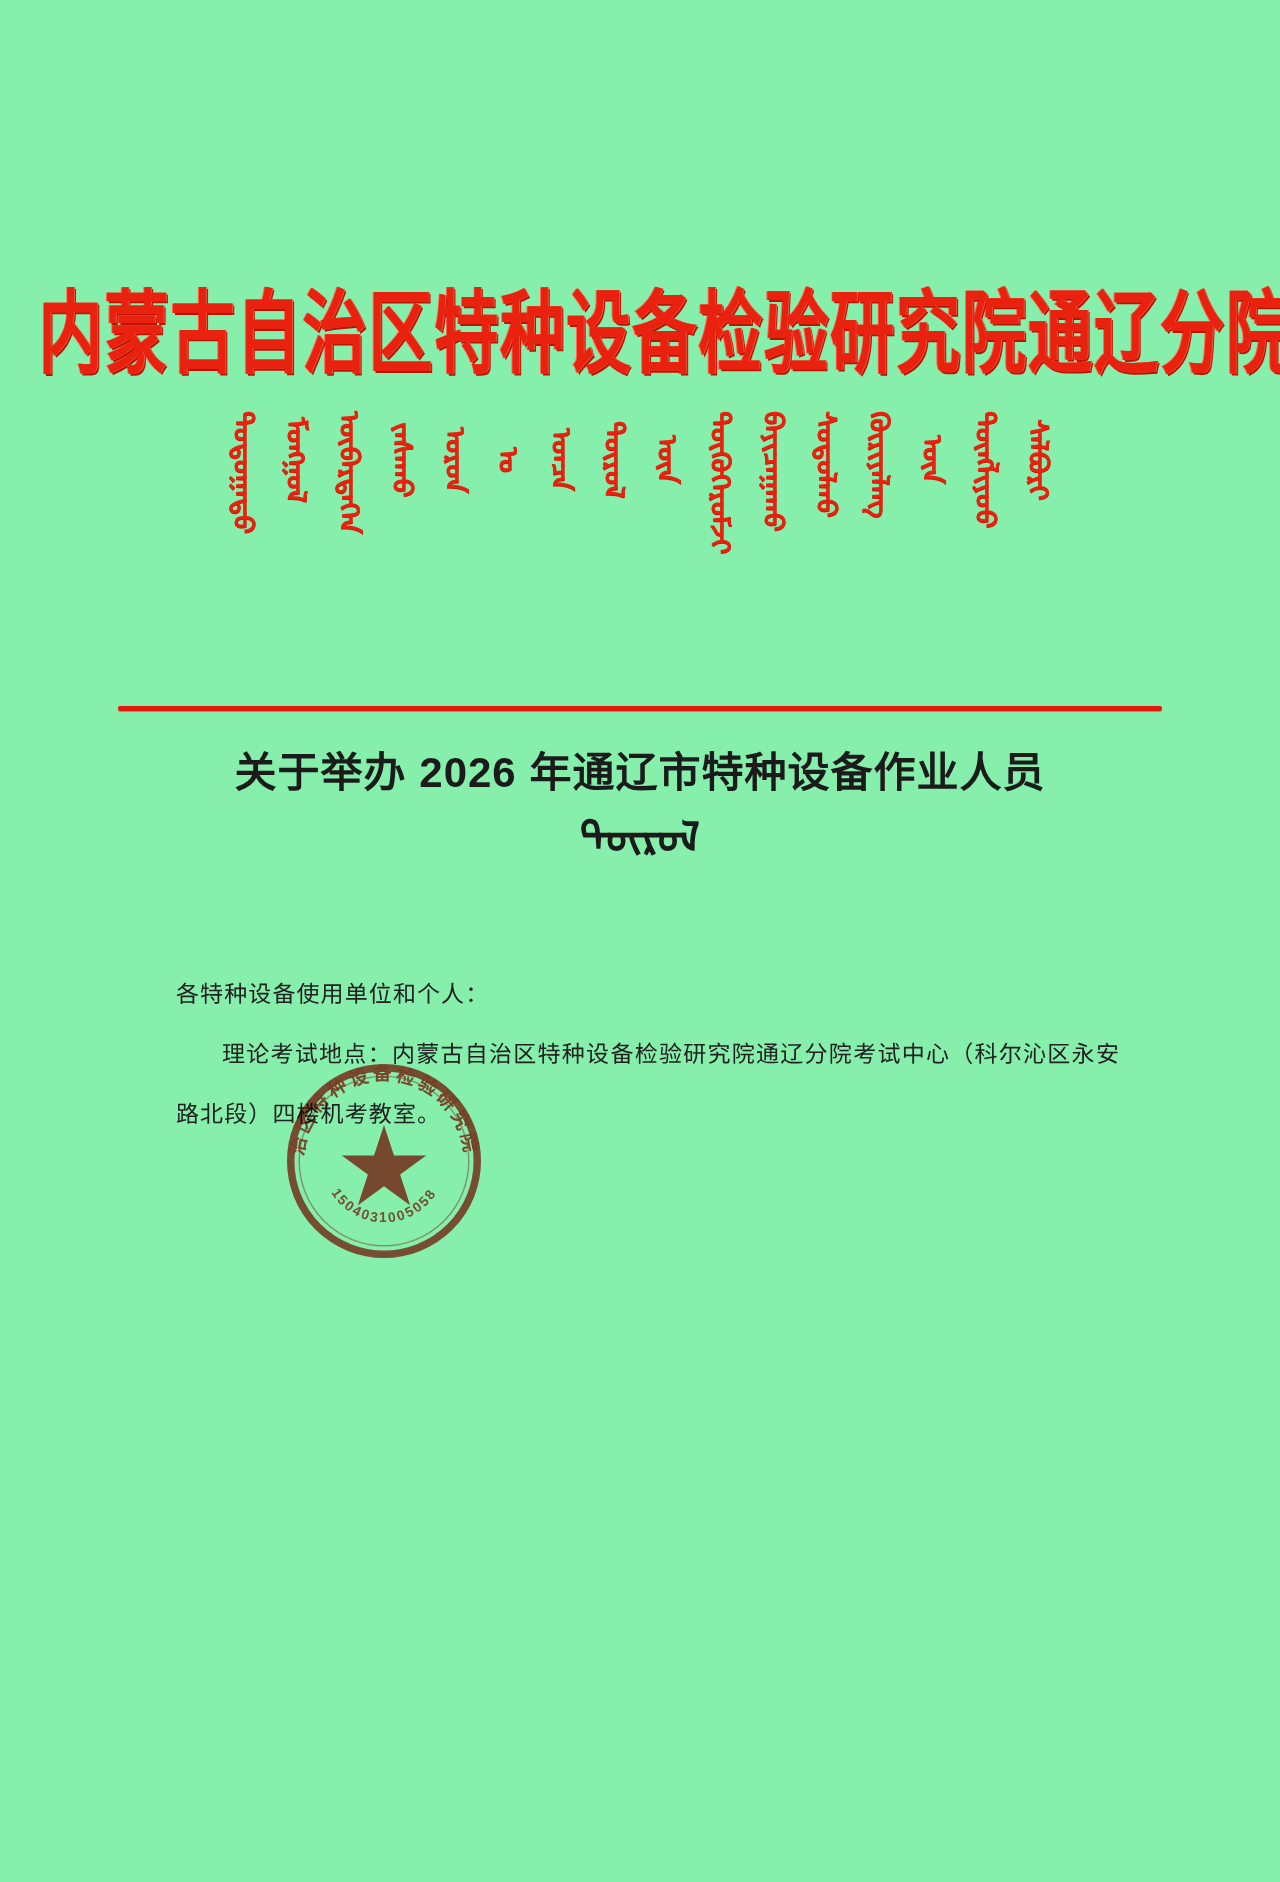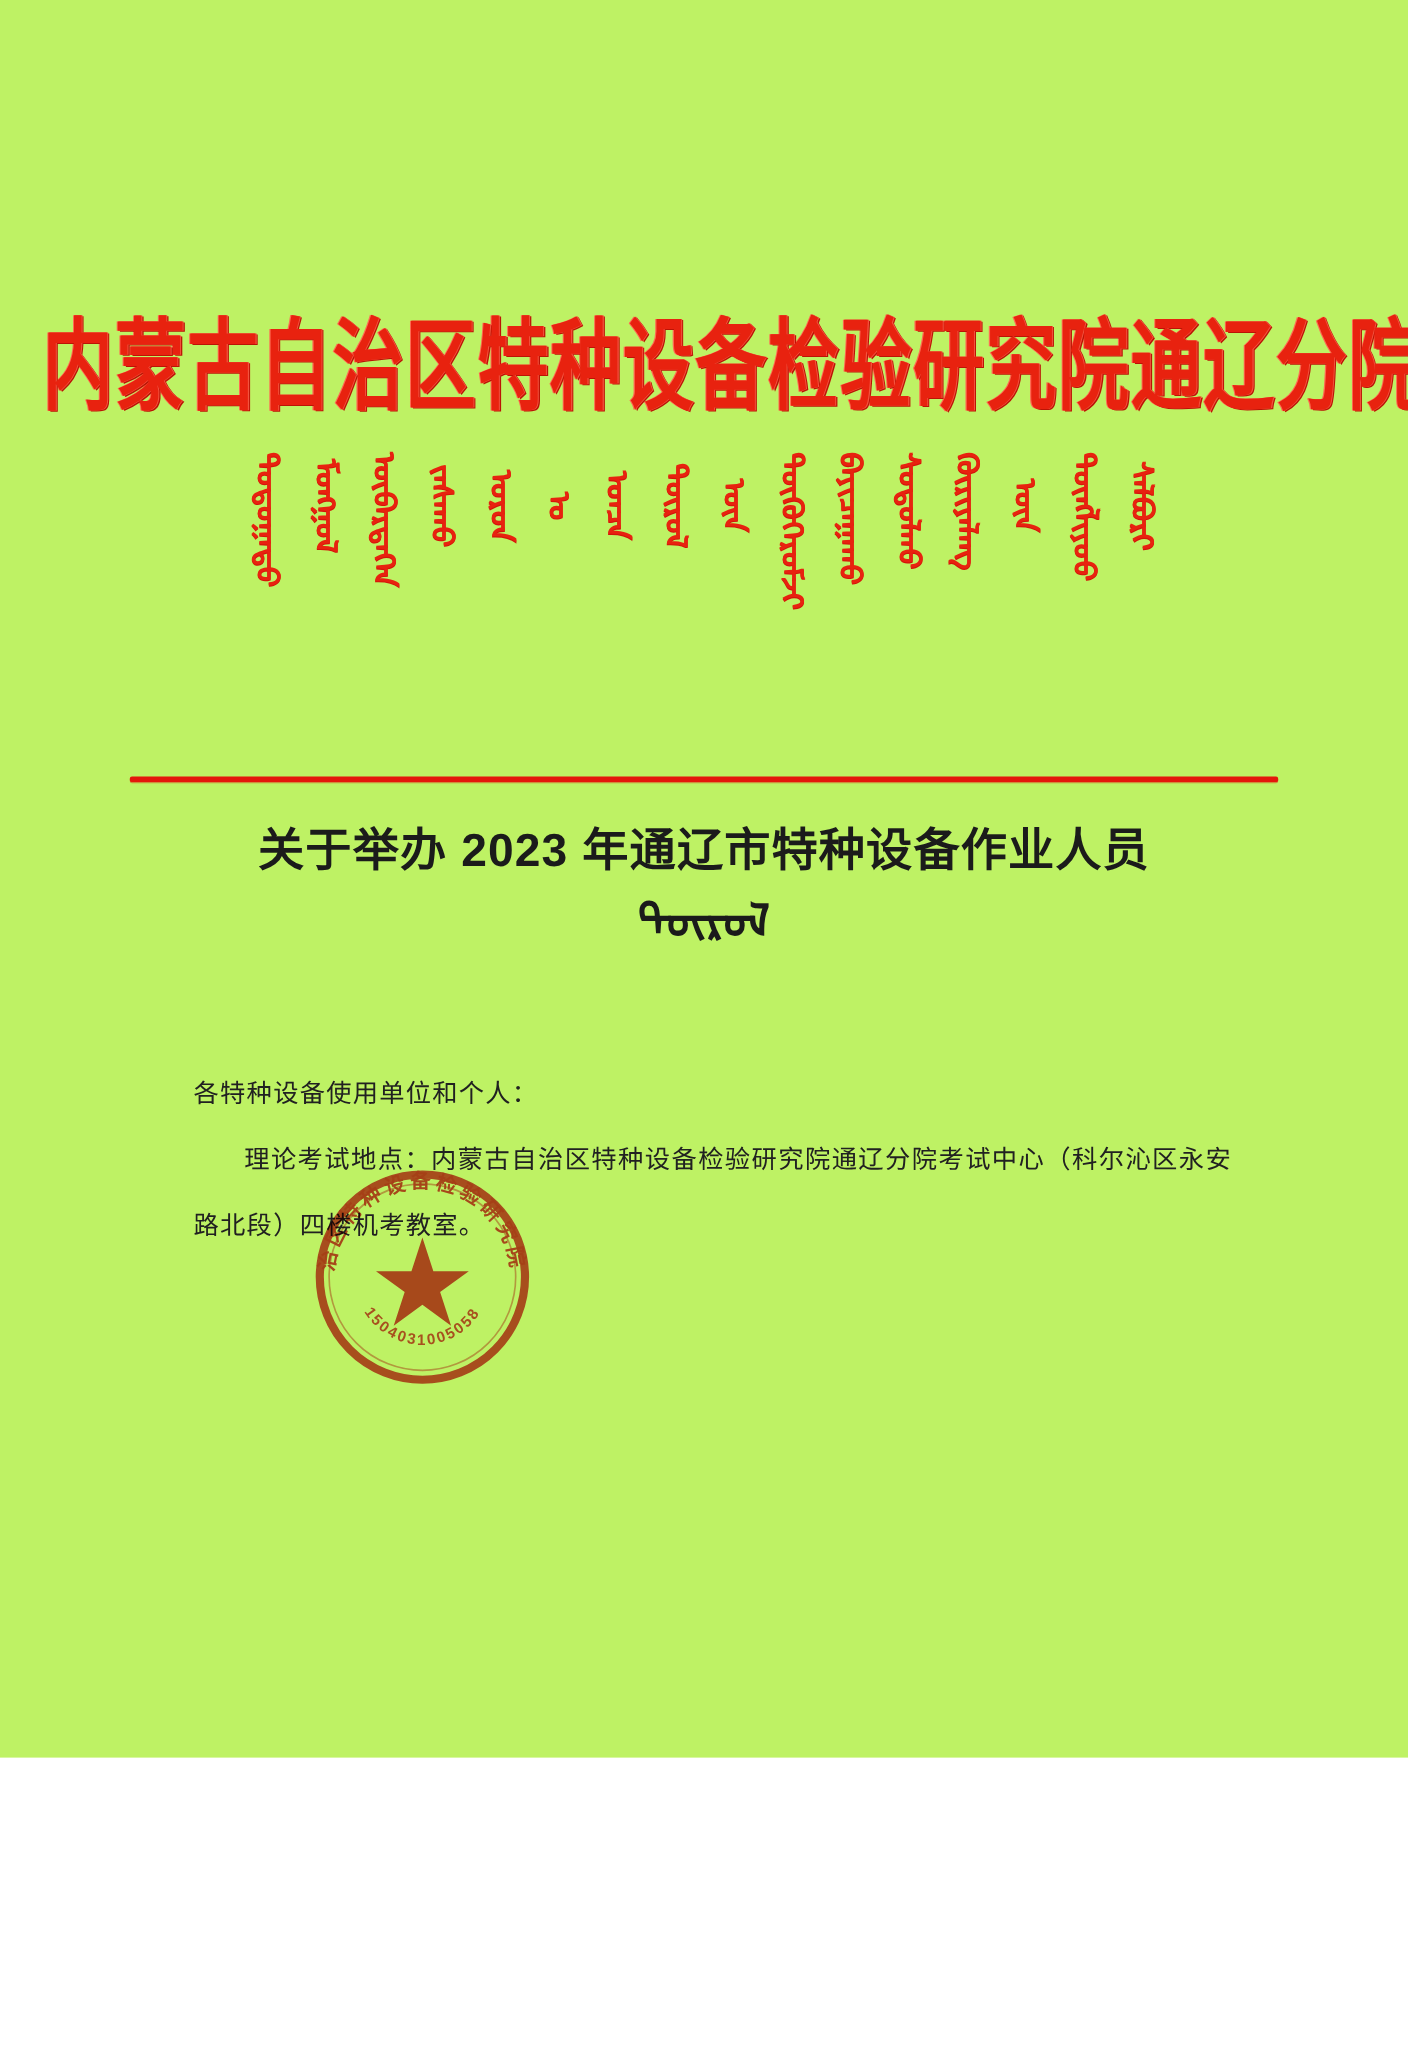--- a/index.html
+++ b/index.html
@@ -8,23 +8,23 @@
     padding: 0;
     background: #ffffff;
   }
   body {
     font-family: "Liberation Serif", "DejaVu Serif", serif;
     color: #1a1a1a;
   }
   .page {
     position: relative;
     width: 1280px;
-    height: 1598px;
+    height: 1882px;
     margin: 0 auto;
-    background: #bef264;
+    background: #86efac;
     overflow: hidden;
   }
 
   
   .letterhead {
     position: absolute;
     left: 0;
     right: 0;
     top: 300px;
     text-align: center;
@@ -148,21 +148,21 @@
       <span class="mn-word">ᠬᠦᠷᠢᠶᠡᠯᠡᠩ</span>
       <span class="mn-word">ᠦᠨ</span>
       <span class="mn-word">ᠲᠦᠩᠯᠢᠶᠣᠤ</span>
       <span class="mn-word">ᠰᠠᠯᠪᠤᠷᠢ</span>
     </div>
   </div>
 
   <div class="rule"></div>
 
   <div class="doc-title">
-    <span class="t-line">关于举办 2023 年通辽市特种设备作业人员</span>
+    <span class="t-line">关于举办 2026 年通辽市特种设备作业人员</span>
     <span class="t-line">ᠲᠥᠷᠥᠯ</span>
   </div>
 
   <div class="body-text">
     <p>各特种设备使用单位和个人：</p>
     <p class="indent">理论考试地点：内蒙古自治区特种设备检验研究院通辽分院考试中心（科尔沁区永安路北段）四楼机考教室。</p>
   </div>
 
   <svg class="seal" viewBox="0 0 200 200">
     <defs>

